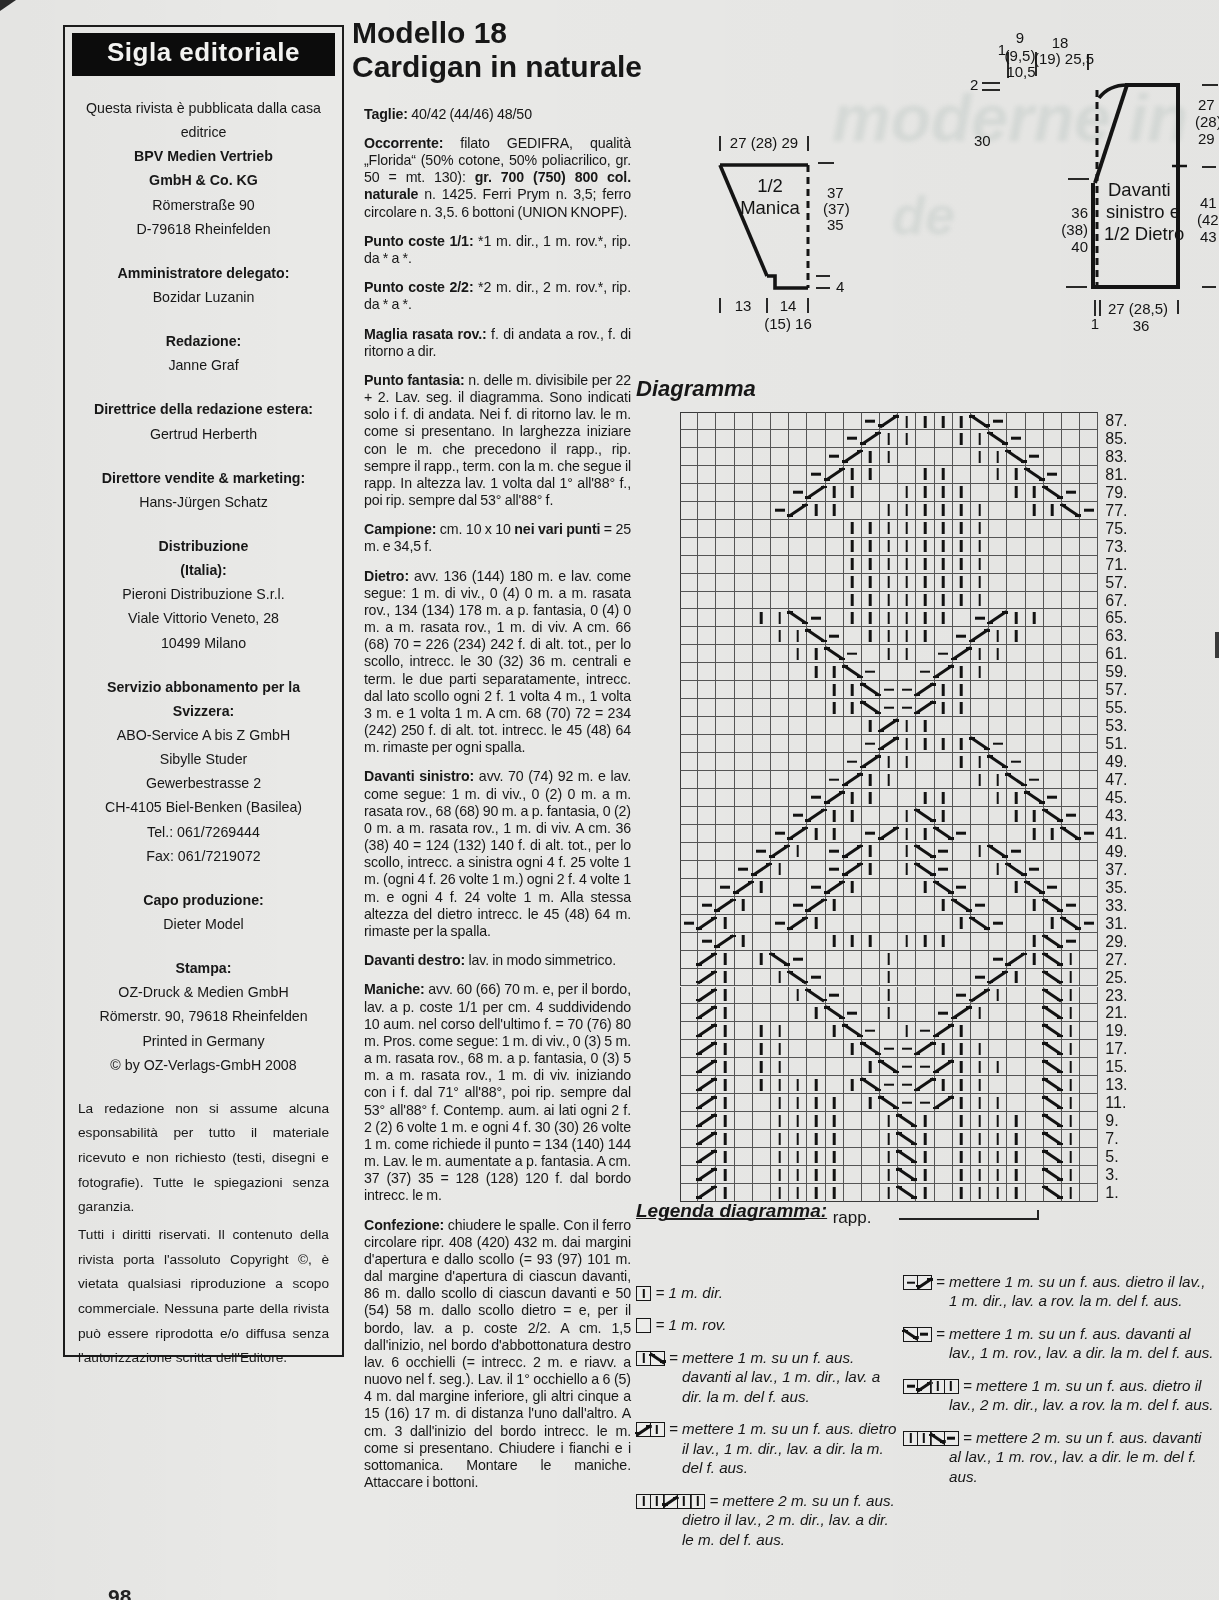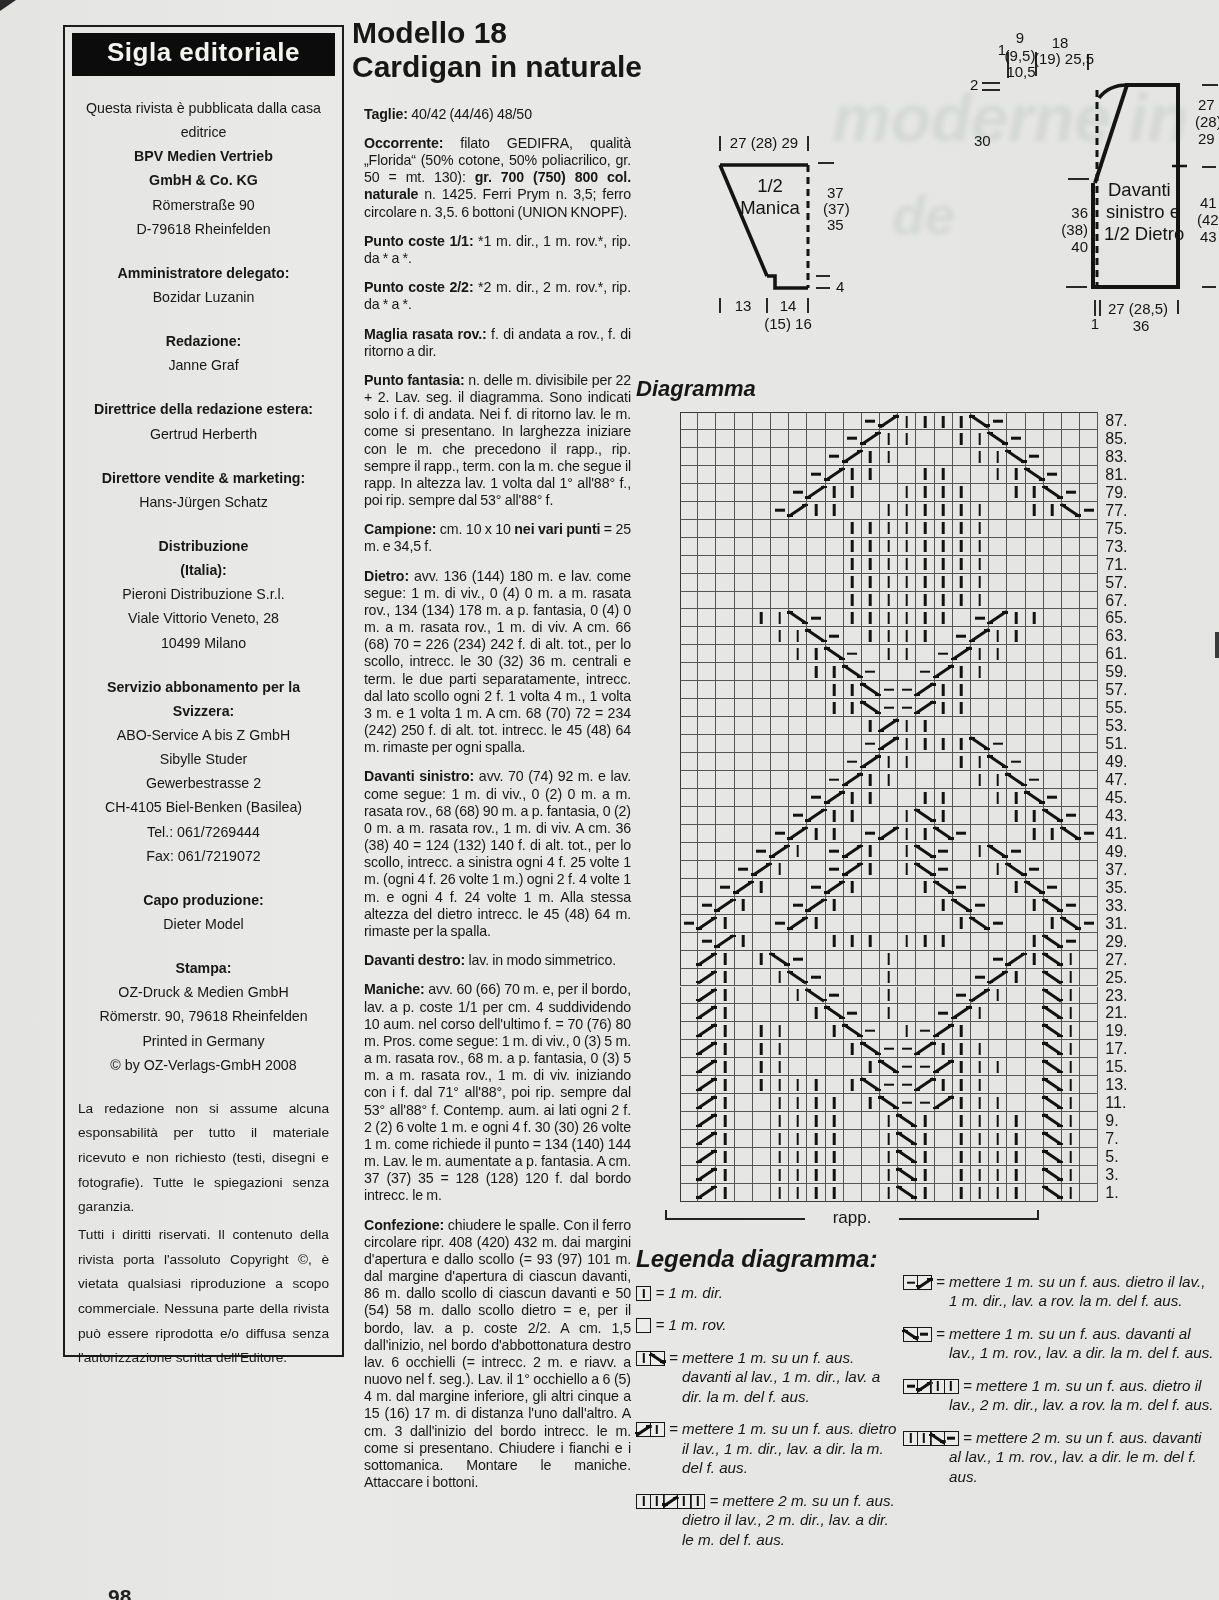--- a/index.html
+++ b/index.html
@@ -60,21 +60,21 @@
 
   
   .rapp{position:absolute;left:655px;top:1207px;width:394px;height:26px;font-size:17px;}
   .rapp .rline{position:absolute;top:11px;height:2px;background:#222;width:140px;}
   .rapp .rline.l{left:10px;} .rapp .rline.r{right:10px;}
   .rapp .rtick{position:absolute;top:3px;width:2px;height:10px;background:#222;}
   .rapp .rtick.l{left:10px;} .rapp .rtick.r{right:10px;}
   .rapp-label{position:absolute;left:0;right:0;top:1px;text-align:center;}
 
   
-  .legend-title{position:absolute;left:636px;top:1245px;font-size:24px;font-weight:bold;font-style:italic;}
+  .legend-title{position:absolute;left:636px;top:1200px;font-size:19px;font-weight:bold;font-style:italic;text-decoration:underline;}
   .legend-col{position:absolute;font-style:italic;font-size:15.2px;line-height:1.28;}
   .legend-col.left{left:636px;top:1283px;width:266px;}
   .legend-col.right{left:903px;top:1272px;width:312px;}
   .legend-item{margin-bottom:13px;padding-left:46px;text-indent:-46px;}
   .sym{display:inline-flex;vertical-align:-3px;text-indent:0;margin-right:6px;}
   .sym .c-cell{width:15px;height:15px;border:1.5px solid #161616;margin-right:-1.5px;background:rgba(255,255,255,.22);}
   .sym .g-bar{top:1.5px;height:9.5px;width:2.4px;}
   .sym .g-dash{width:8px;}
   .sym .g-rise i,.sym .g-fall i{width:17px;top:5.5px;}
 </style>

